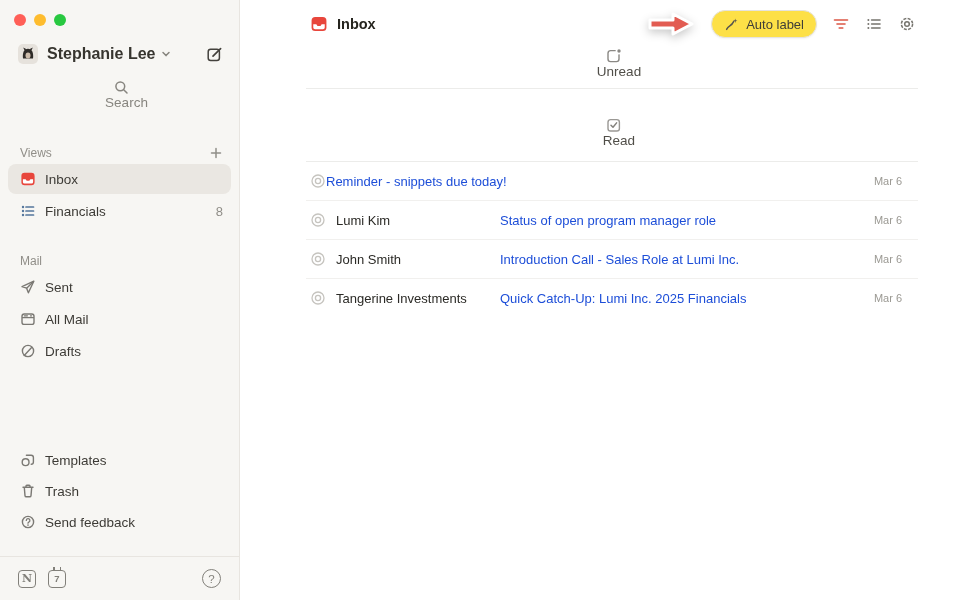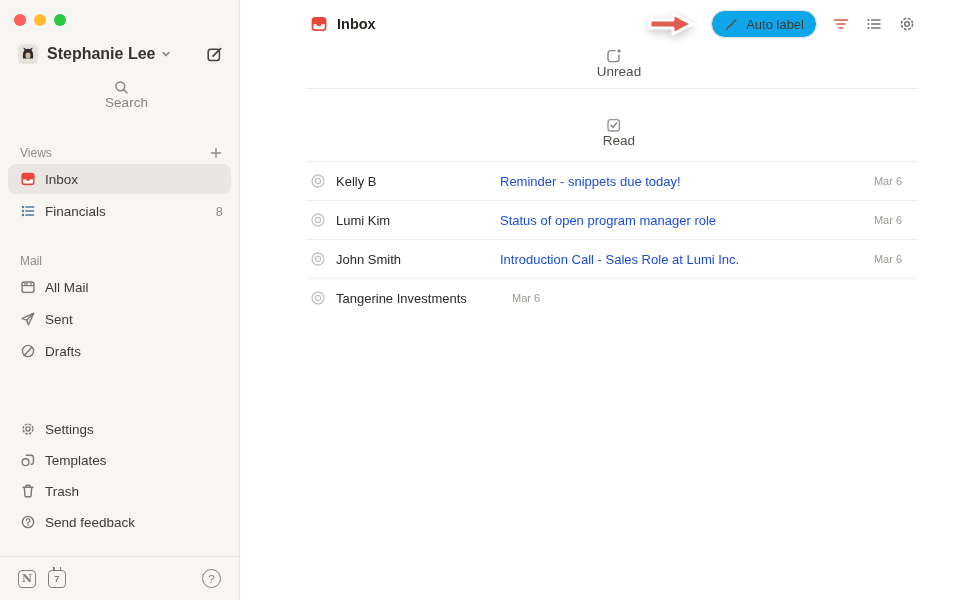--- a/index.html
+++ b/index.html
@@ -78,21 +78,21 @@
   .main { flex:1; background:#ffffff; display:flex; flex-direction:column; position:relative; }
   .main-header { display:flex; align-items:center; height:48px; padding:0 44px 0 70px; }
   .main-title-wrap { display:flex; align-items:center; gap:9px; }
   .main-title { font-size:14.5px; font-weight:700; color:#26251f; }
   .header-right { margin-left:auto; display:flex; align-items:center; }
 
   .arrow-annot { margin-right:14px; filter:drop-shadow(0 3px 5px rgba(0,0,0,0.22)); }
 
   .pill-btn {
     display:flex; align-items:center; gap:7px; height:28px; padding:0 12px;
-    border:1px solid #e6e3de; border-radius:15px; background:#0ea5e9;
+    border:1px solid #e6e3de; border-radius:15px; background:#fde047;
     box-shadow:0 1px 2px rgba(0,0,0,0.05); cursor:pointer;
   }
   .pill-btn .lbl { font-size:13px; color:#3f3d38; }
 
   .hdr-icon { margin-left:15px; display:flex; cursor:pointer; }
 
   .list-area { margin:0 42px 0 66px; }
   .sec-row { display:flex; align-items:center; height:40px; padding-left:4px; cursor:pointer;flex-direction:column; }
   .sec-row .lbl { font-size:13.5px; color:#504e48; margin-left:10px; }
   .sec-row.read { height:44px; margin-top:28px; }
@@ -187,59 +187,50 @@
     <span class="badge">8</span>
   </div>
 
   <div class="section-head mail">
     <span>Mail</span>
   </div>
 
   <div class="nav-item">
     <span class="icon">
       <svg width="16" height="16" viewBox="0 0 16 16">
+        <path d="M13.8 2.2 L2 7.6 L6.6 9.2 L8.4 13.8 L13.8 2.2 Z" fill="none" stroke="#7b7974" stroke-width="1.4" stroke-linejoin="round"></path>
+        <path d="M6.6 9.2 L13.8 2.2" stroke="#7b7974" stroke-width="1.4"></path>
+      </svg>
+    </span>
+    <span class="lbl">Sent</span>
+  </div>
+
+  <div class="nav-item">
+    <span class="icon">
+      <svg width="16" height="16" viewBox="0 0 16 16">
         <rect x="2" y="3" width="12" height="10.4" rx="2.2" fill="none" stroke="#7b7974" stroke-width="1.4"></rect>
         <path d="M2 6.6 H14" stroke="#7b7974" stroke-width="1.3"></path>
         <path d="M4.4 4.8 H7.4" stroke="#7b7974" stroke-width="1.3" stroke-linecap="round"></path>
         <circle cx="11" cy="4.8" r="0.9" fill="#7b7974"></circle>
       </svg>
     </span>
     <span class="lbl">All Mail</span>
   </div>
 
   <div class="nav-item">
     <span class="icon">
       <svg width="16" height="16" viewBox="0 0 16 16">
-        <path d="M13.8 2.2 L2 7.6 L6.6 9.2 L8.4 13.8 L13.8 2.2 Z" fill="none" stroke="#7b7974" stroke-width="1.4" stroke-linejoin="round"></path>
-        <path d="M6.6 9.2 L13.8 2.2" stroke="#7b7974" stroke-width="1.4"></path>
-      </svg>
-    </span>
-    <span class="lbl">Sent</span>
-  </div>
-
-  <div class="nav-item">
-    <span class="icon">
-      <svg width="16" height="16" viewBox="0 0 16 16">
         <circle cx="8" cy="8" r="5.6" fill="none" stroke="#7b7974" stroke-width="1.4"></circle>
         <path d="M4.2 12.4 L11.6 4.6" stroke="#7b7974" stroke-width="1.4" stroke-linecap="round"></path>
       </svg>
     </span>
     <span class="lbl">Drafts</span>
   </div>
 
   <div class="bottom-group">
-    <div class="nav-item">
-      <span class="icon">
-        <svg width="16" height="16" viewBox="0 0 16 16">
-          <circle cx="8" cy="8" r="2.1" fill="none" stroke="#7b7974" stroke-width="1.4"></circle>
-          <circle cx="8" cy="8" r="4.9" fill="none" stroke="#7b7974" stroke-width="1.4" stroke-dasharray="2.6 1.25"></circle>
-        </svg>
-      </span>
-      <span class="lbl">Settings</span>
-    </div>
     <div class="nav-item">
       <span class="icon">
         <svg width="16" height="16" viewBox="0 0 16 16">
           <circle cx="5.6" cy="10.2" r="3.4" fill="none" stroke="#7b7974" stroke-width="1.4"></circle>
           <path d="M6.4 3.2 H11.2 Q13.4 3.2 13.4 5.4 V10 Q13.4 12.2 11.2 12.2" fill="none" stroke="#7b7974" stroke-width="1.4" stroke-linecap="round"></path>
         </svg>
       </span>
       <span class="lbl">Templates</span>
     </div>
     <div class="nav-item">
@@ -350,21 +341,20 @@
     </div>
     <div class="divider"></div>
 
     <div class="mail-row">
       <span class="status">
         <svg width="16" height="16" viewBox="0 0 16 16">
           <circle cx="8" cy="8" r="6" fill="none" stroke="#c6c4bf" stroke-width="1.3"></circle>
           <circle cx="8" cy="8" r="2.6" fill="none" stroke="#c6c4bf" stroke-width="1.3"></circle>
         </svg>
       </span>
-      <span class="sender">Kelly B</span>
       <span class="subject">Reminder - snippets due today!</span>
       <span class="date">Mar 6</span>
     </div>
     <div class="row-divider"></div>
 
     <div class="mail-row">
       <span class="status">
         <svg width="16" height="16" viewBox="0 0 16 16">
           <circle cx="8" cy="8" r="6" fill="none" stroke="#c6c4bf" stroke-width="1.3"></circle>
           <circle cx="8" cy="8" r="2.6" fill="none" stroke="#c6c4bf" stroke-width="1.3"></circle>
@@ -390,17 +380,18 @@
     <div class="row-divider"></div>
 
     <div class="mail-row">
       <span class="status">
         <svg width="16" height="16" viewBox="0 0 16 16">
           <circle cx="8" cy="8" r="6" fill="none" stroke="#c6c4bf" stroke-width="1.3"></circle>
           <circle cx="8" cy="8" r="2.6" fill="none" stroke="#c6c4bf" stroke-width="1.3"></circle>
         </svg>
       </span>
       <span class="sender">Tangerine Investments</span>
+      <span class="subject">Quick Catch-Up: Lumi Inc. 2025 Financials</span>
       <span class="date">Mar 6</span>
     </div>
 
   </div>
 </div>
 
 </body></html>

